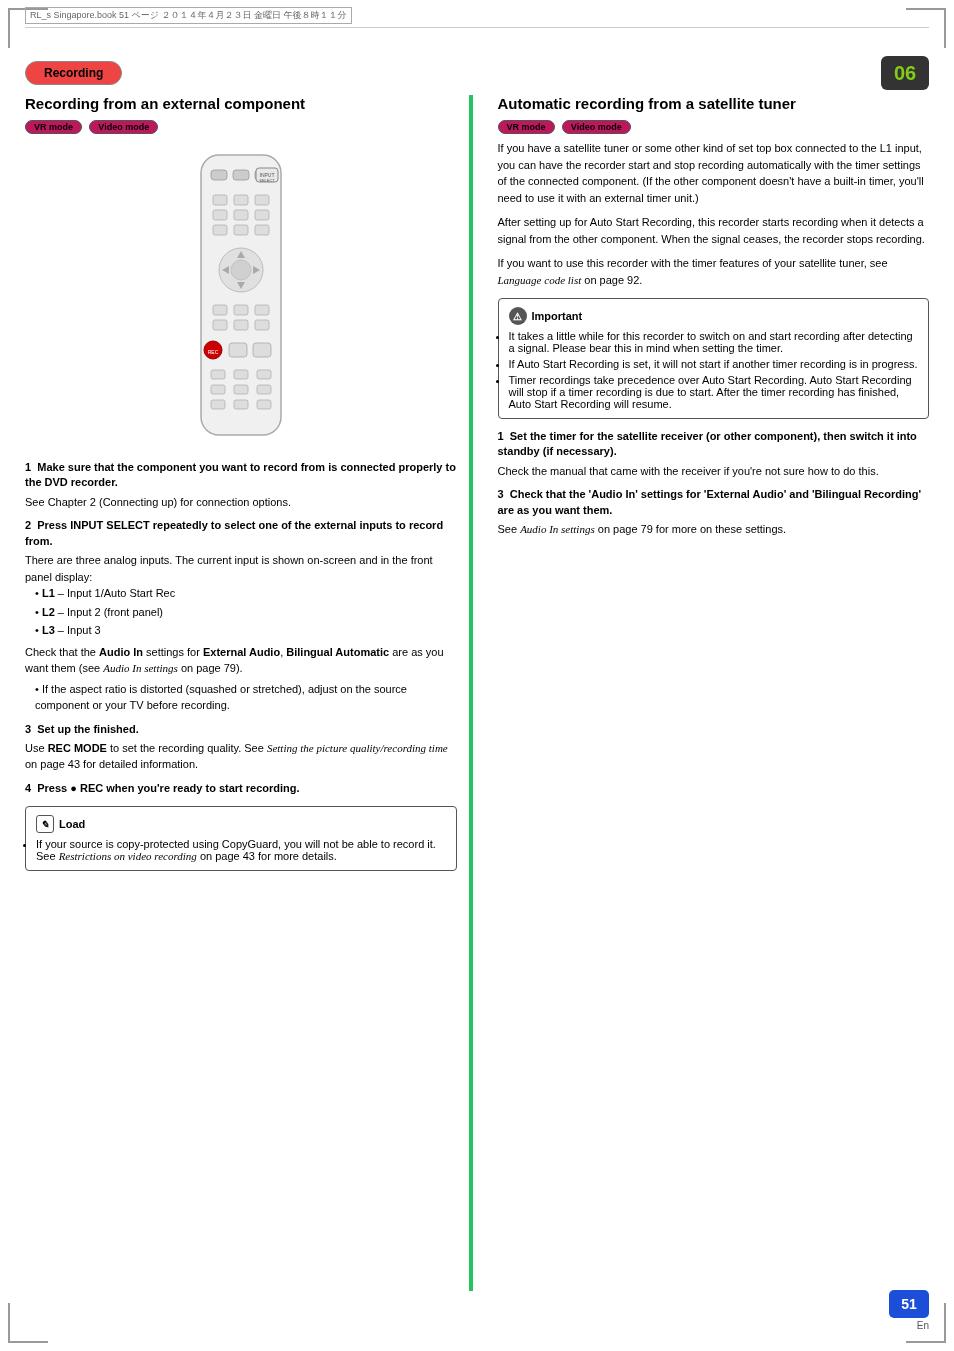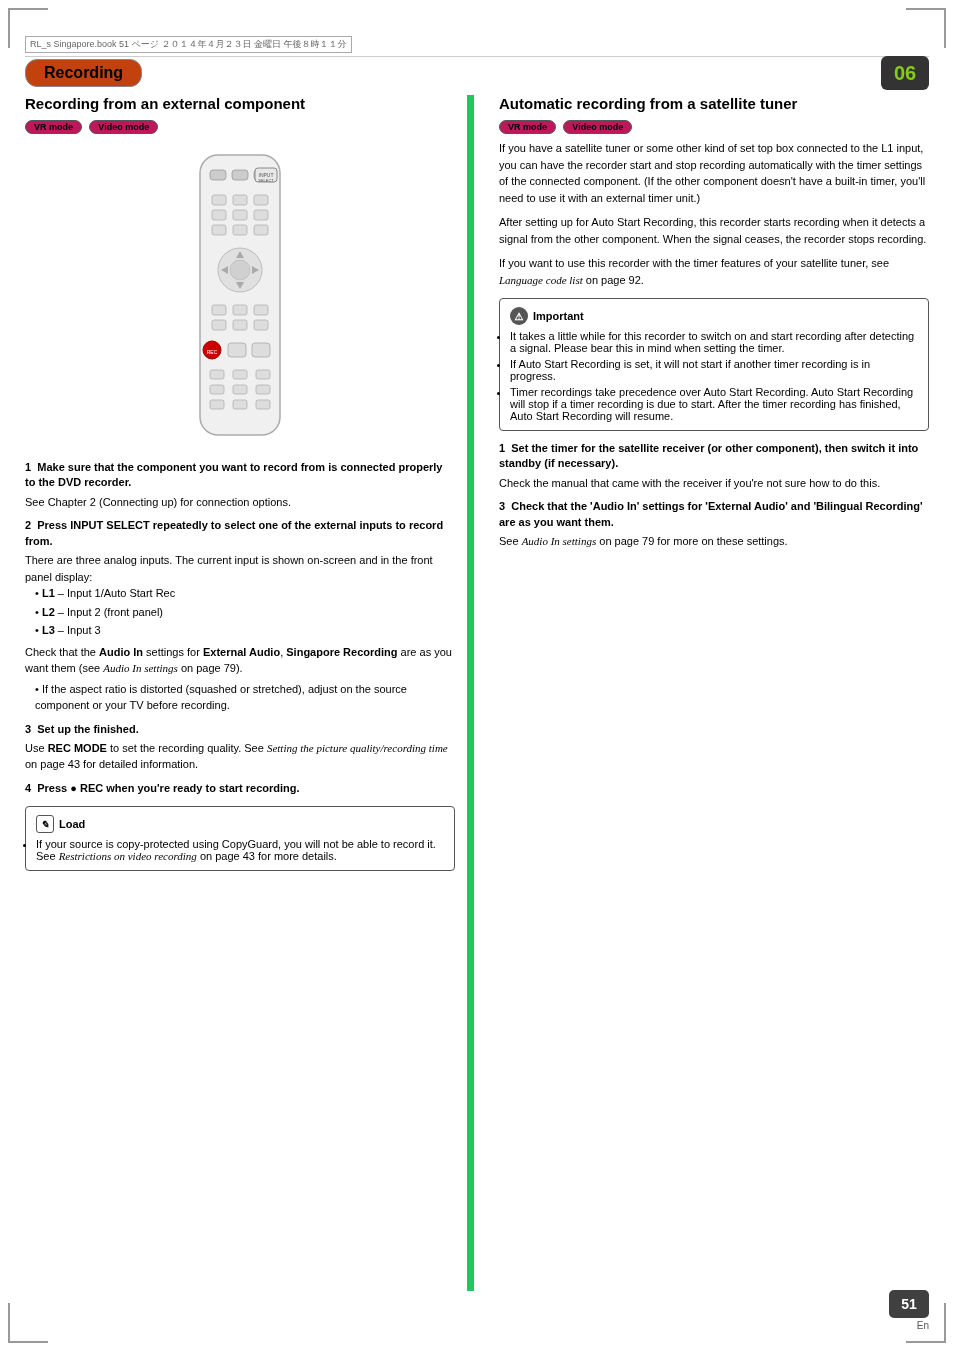--- a/index.html
+++ b/index.html
@@ -29,44 +29,44 @@
       position: absolute;
       top: 55px;
       left: 25px;
       right: 25px;
       height: 36px;
       display: flex;
       align-items: center;
       justify-content: space-between;
     }
     .header-title-box {
-      background: #c2410c;
+      background: #ef4444;
       border: 1.5px solid #888;
       border-radius: 12px;
       padding: 4px 18px;
-      font-size: 16px;
+      font-size: 12px;
       font-weight: bold;
     }
     .chapter-badge {
       background: #333;
       color: #84cc16;
       font-size: 20px;
       font-weight: bold;
       width: 48px;
       height: 34px;
       border-radius: 6px;
       display: flex;
       align-items: center;
       justify-content: center;
     }
 
     
     .file-info-bar {
       position: absolute;
-      top: 36px;
+      top: 7px;
       left: 25px;
       right: 25px;
       font-size: 9px;
       color: #666;
       border-bottom: 1px solid #ccc;
       padding-bottom: 3px;
       display: flex;
       align-items: center;
       gap: 8px;
     }
@@ -84,21 +84,21 @@
       right: 25px;
       bottom: 60px;
       display: flex;
       gap: 20px;
     }
 
     
     .left-col {
       flex: 1;
       padding-right: 12px;
-      border-right: 7px solid #22c55e;
+      border-right: 4px solid #22c55e;
     }
 
     
     .right-col {
       flex: 1;
       padding-left: 5px;
     }
 
     .section-title {
       font-size: 15px;
@@ -222,21 +222,21 @@
     .page-footer {
       position: absolute;
       bottom: 20px;
       right: 25px;
       display: flex;
       flex-direction: column;
       align-items: flex-end;
       gap: 2px;
     }
     .page-number-box {
-      background: #404040;
+      background: #1d4ed8;
       color: #fff;
       font-size: 14px;
       font-weight: bold;
       width: 40px;
       height: 28px;
       border-radius: 5px;
       display: flex;
       align-items: center;
       justify-content: center;
     }
@@ -342,21 +342,21 @@
         <strong>2&nbsp;&nbsp;<span>Press INPUT SELECT repeatedly to select one of the external inputs to record from.</span></strong>
       </div>
       <div class="step-body">
         <span>There are three analog inputs. The current input is shown on-screen and in the front panel display:</span>
         <ul>
           <li><strong>L1</strong> – Input 1/Auto Start Rec</li>
           <li><strong>L2</strong> – Input 2 (front panel)</li>
           <li><strong>L3</strong> – Input 3</li>
         </ul>
         <p style="margin-top:5px;">
-          Check that the <strong>Audio In</strong> settings for <strong>External Audio</strong>, <strong>Singapore Recording</strong> are as you want them (see <em>Audio In settings</em> on page 79).
+          Check that the <strong>Audio In</strong> settings for <strong>External Audio</strong>, <strong>Bilingual Automatic</strong> are as you want them (see <em>Audio In settings</em> on page 79).
         </p>
         <ul style="margin-top:4px;">
           <li>If the aspect ratio is distorted (squashed or stretched), adjust on the source component or your TV before recording.</li>
         </ul>
       </div>
     </div>
 
     <div class="step">
       <div class="step-title">
         <strong>3&nbsp;&nbsp;<span>Set up the finished.</span></strong>

